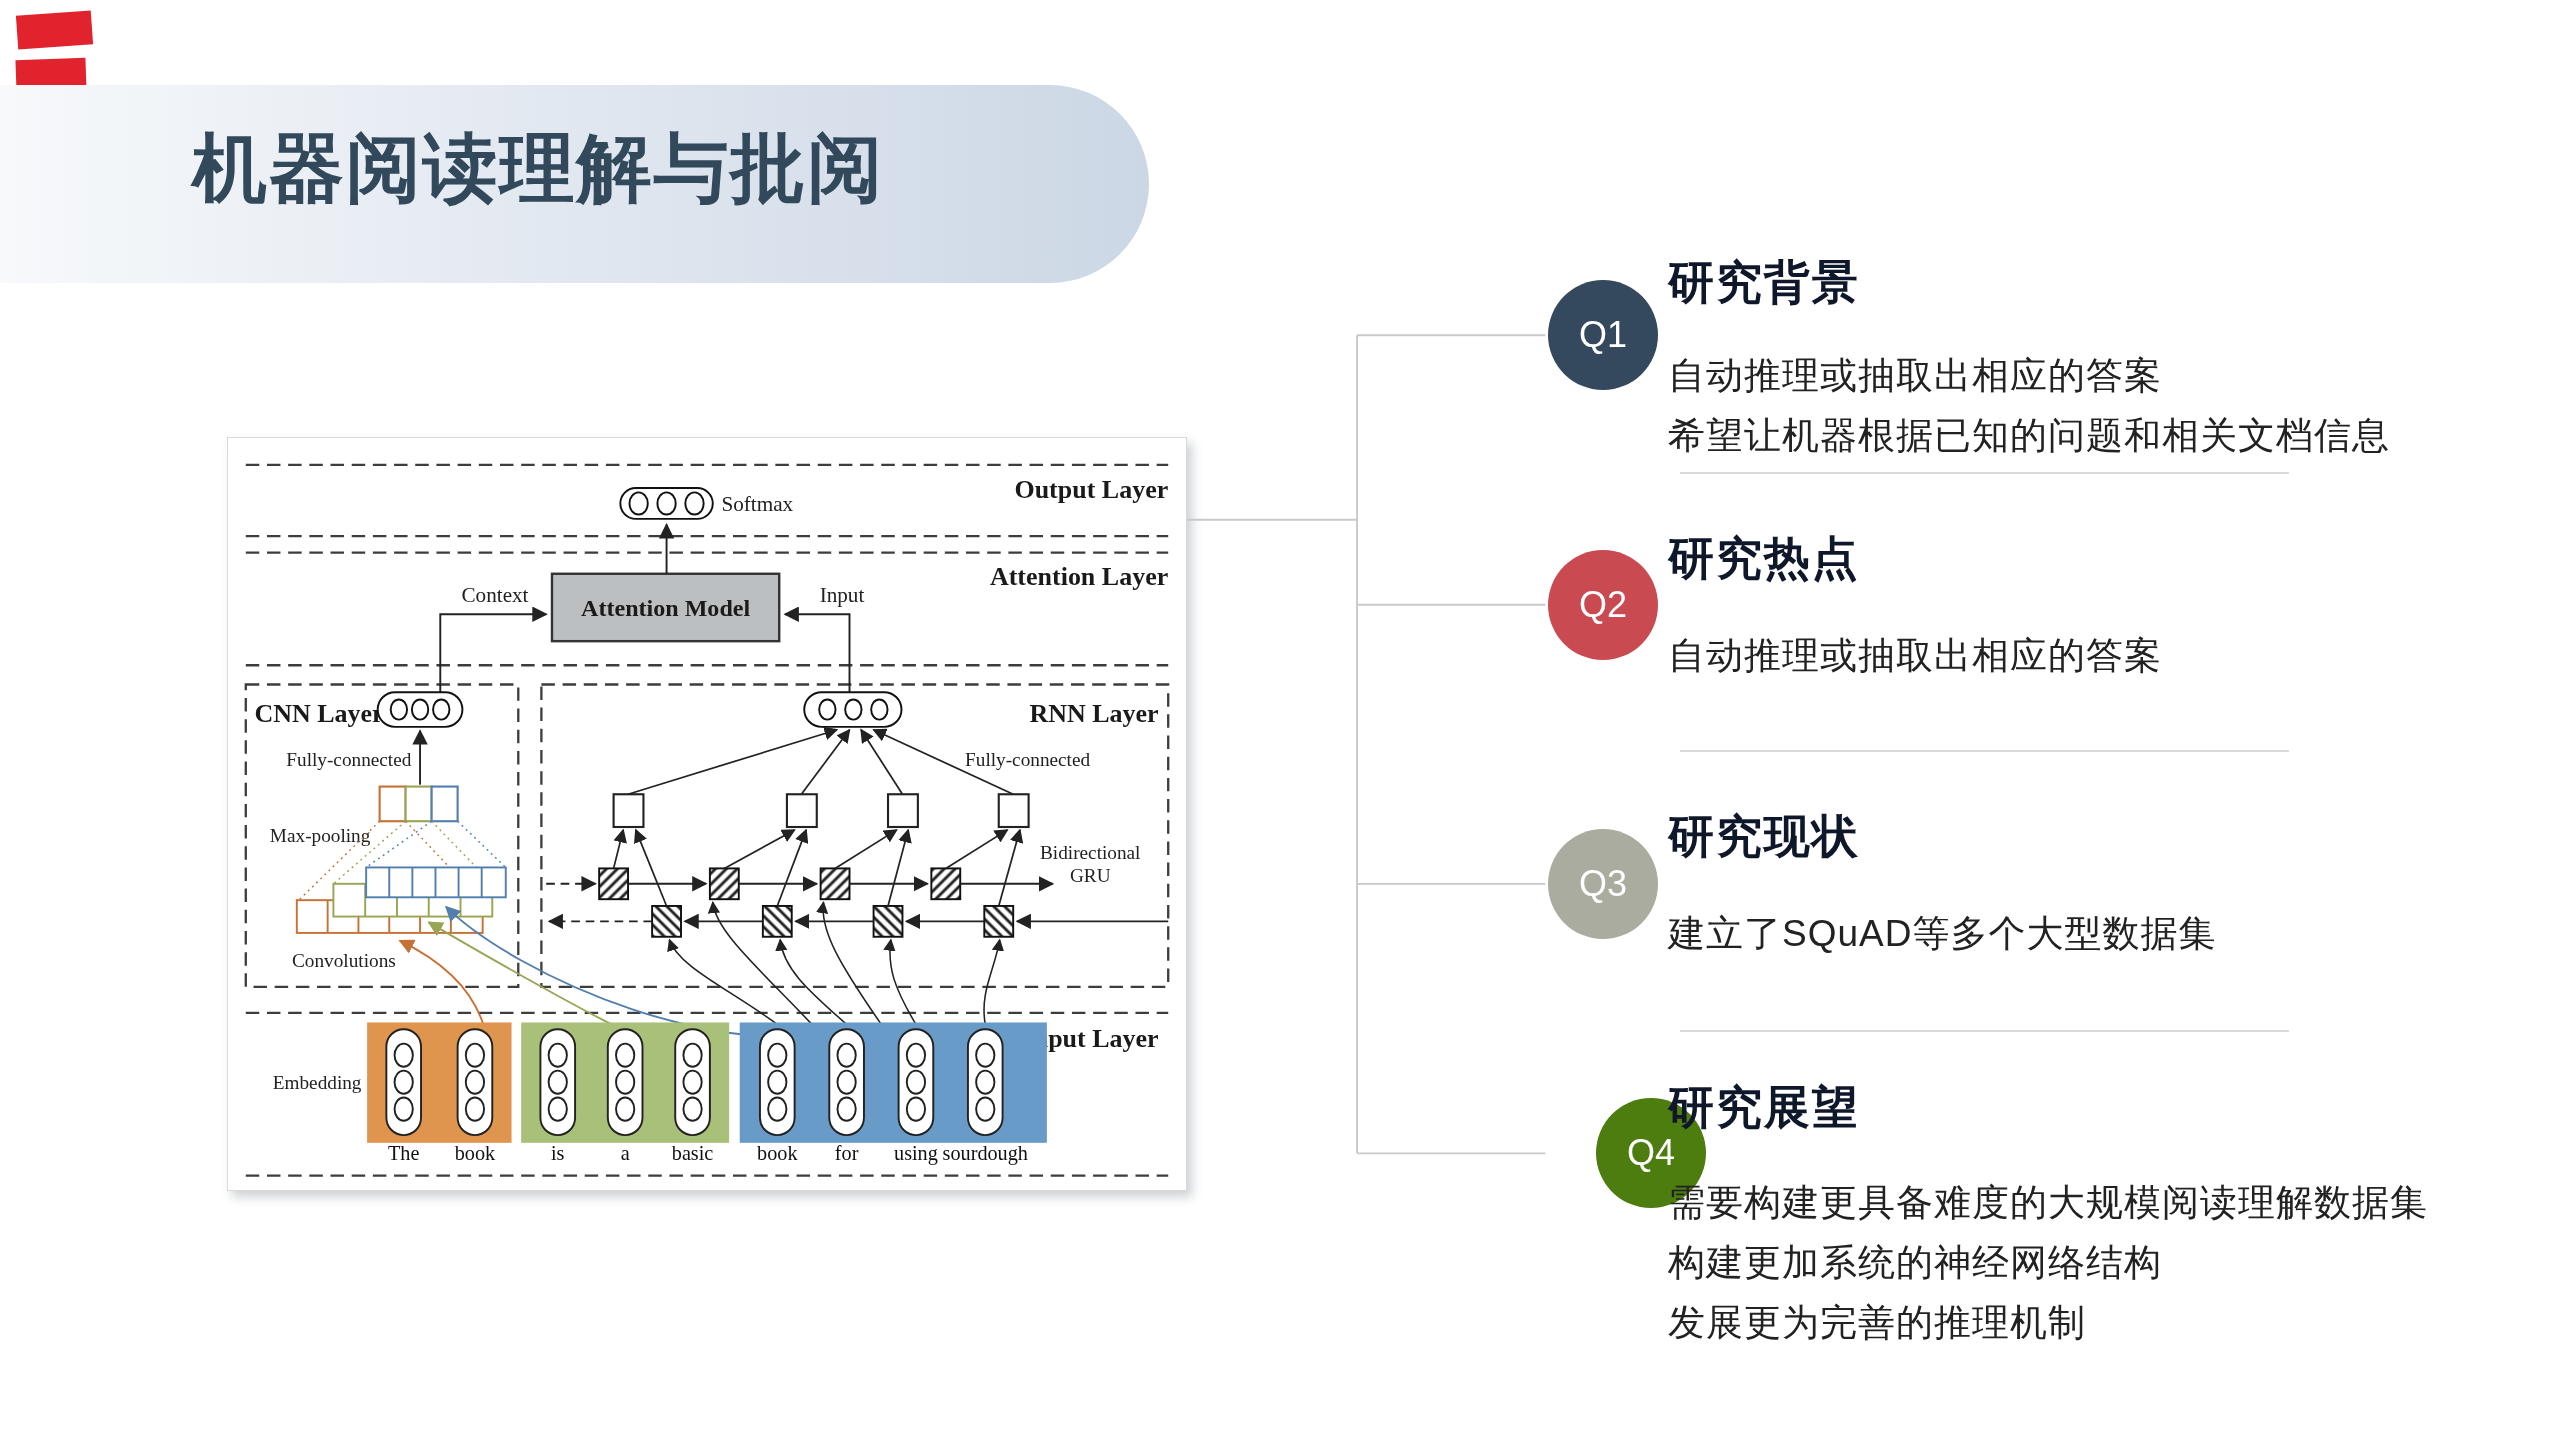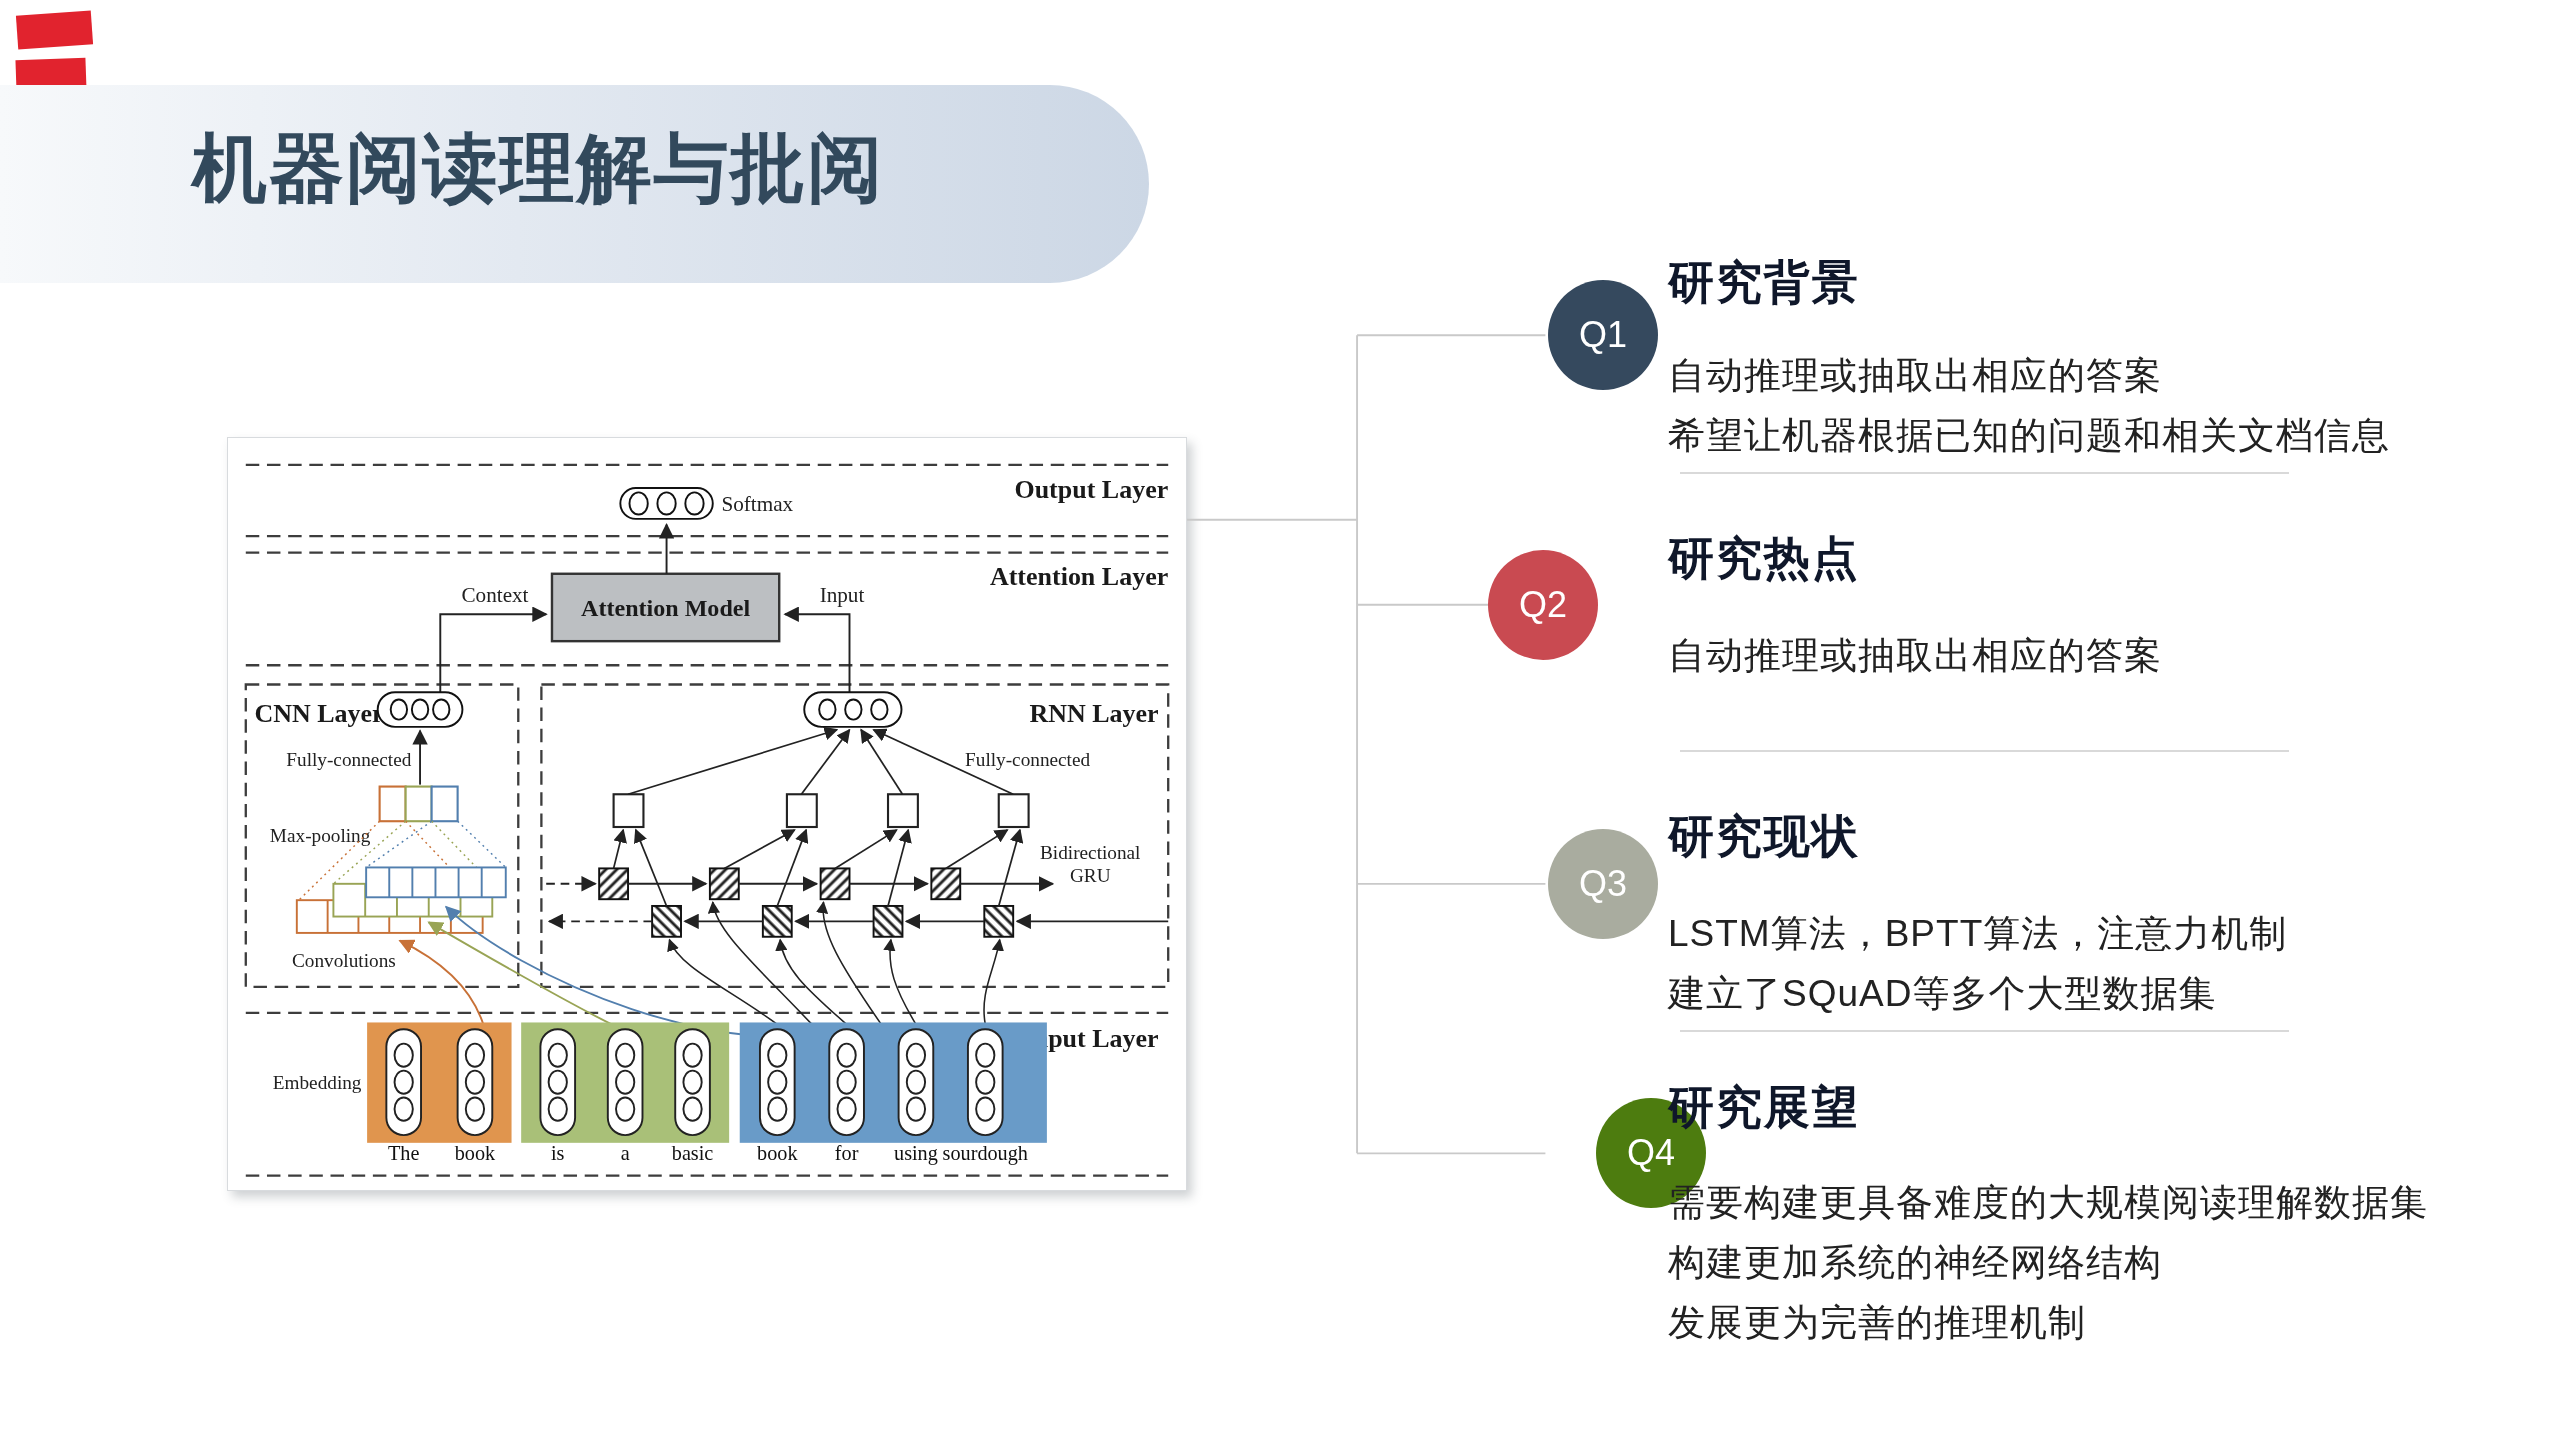--- a/index.html
+++ b/index.html
@@ -319,31 +319,30 @@
   </svg>
 
   <div class="badge" style="left: 1548px; top: 280px; background-color: rgb(53, 73, 94);">Q1</div>
   <div class="qa-title" style="top:257px;">研究背景</div>
   <div class="qa-body" style="top:346px;">
     <div>自动推理或抽取出相应的答案</div>
     <div>希望让机器根据已知的问题和相关文档信息</div>
   </div>
   <div class="divider" style="top:472px;"></div>
 
-  <div class="badge" style="left: 1488px; top: 550px; background-color: rgb(201, 74, 81);">Q2</div>
+  <div class="badge" style="left: 1548px; top: 550px; background-color: rgb(201, 74, 81);">Q2</div>
   <div class="qa-title" style="top:533px;">研究热点</div>
   <div class="qa-body" style="top:626px;">
     <div>自动推理或抽取出相应的答案</div>
   </div>
   <div class="divider" style="top:750px;"></div>
 
   <div class="badge" style="left: 1548px; top: 829px; background-color: rgb(169, 172, 159);">Q3</div>
   <div class="qa-title" style="top:811px;">研究现状</div>
   <div class="qa-body" style="top:904px;">
-    <div>LSTM算法，BPTT算法，注意力机制</div>
     <div>建立了SQuAD等多个大型数据集</div>
   </div>
   <div class="divider" style="top:1030px;"></div>
 
   <div class="badge" style="left: 1596px; top: 1098px; background-color: #4d7c0f;">Q4</div>
   <div class="qa-title" style="top:1082px;">研究展望</div>
   <div class="qa-body" style="top:1173px;">
     <div>需要构建更具备难度的大规模阅读理解数据集</div>
     <div>构建更加系统的神经网络结构</div>
     <div>发展更为完善的推理机制</div>

